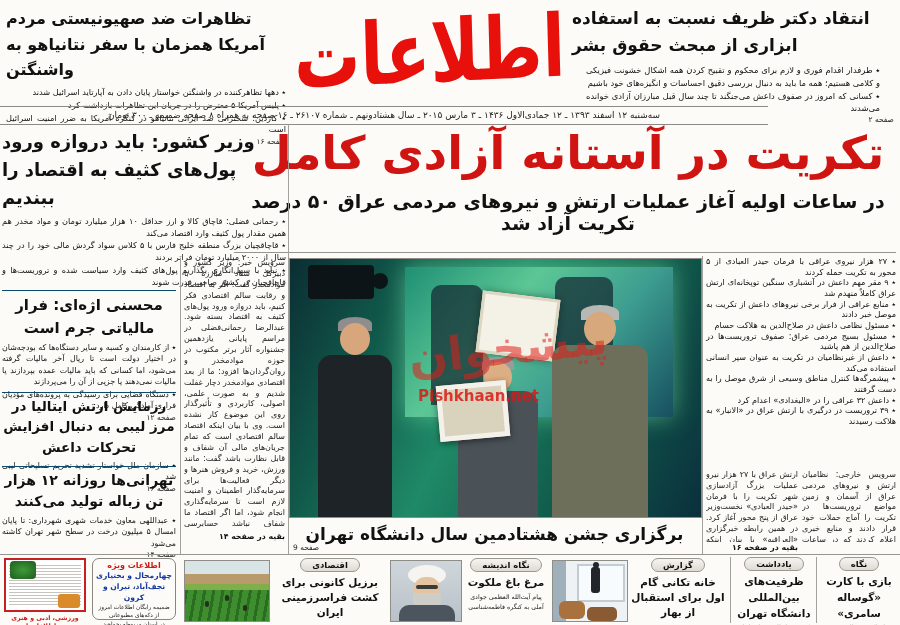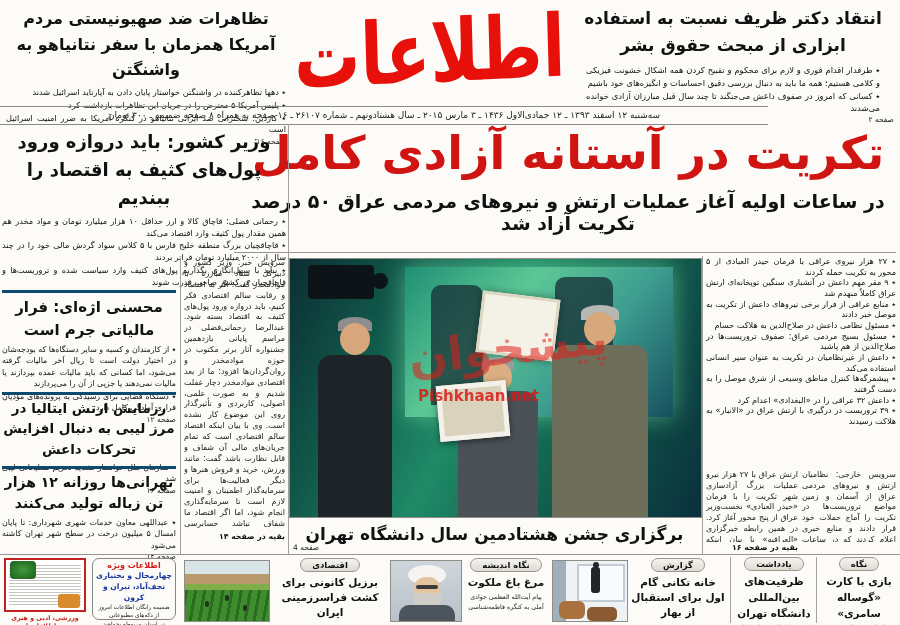--- a/index.html
+++ b/index.html
@@ -1,21 +1,21 @@
 <!DOCTYPE html>
 <html lang="fa" dir="rtl"><head>
 <meta charset="utf-8">
 <style>
   html,body{margin:0;padding:0;background:#e9e9e6;}
   .page{position:relative;width:900px;height:625px;margin:0 auto;background:#fcfbf7;
         font-family:"DejaVu Sans",sans-serif;direction:rtl;overflow:hidden;color:#111;}
   .hline{position:absolute;height:1px;background:#97958f;}
   .vline{position:absolute;width:1px;background:#a3a19b;}
   
-  .tophead{font-weight:bold;text-align:center;line-height:1.6;}
+  .tophead{font-weight:bold;text-align:left;line-height:1.6;}
   .bullets{text-align:justify;line-height:1.45;}
   .bullets div{margin-bottom:1px;}
   .pgref{font-size:7.5px;color:#222;margin-top:1px;}
   #top-left{position:absolute;top:6px;left:6px;width:280px;}
   #top-left .tophead{font-size:16px;}
   #top-left .bullets{font-size:8.2px;margin-top:4px;}
   #top-right{position:absolute;top:5px;left:572px;width:322px;}
   #top-right .tophead{font-size:17px;}
   #top-right .bullets{font-size:8.4px;margin-top:5px;padding:0 14px;}
   #masthead{position:absolute;top:2px;left:292px;width:276px;height:100px;
@@ -30,21 +30,21 @@
   #lead .headline{color:#cf1412;font-size:46px;font-weight:bold;line-height:1.2;white-space:nowrap;}
   #lead .subhead{font-size:19px;font-weight:bold;margin-top:9px;}
   
   #minister{position:absolute;top:128px;left:2px;width:284px;}
   #minister .tophead{font-size:18px;line-height:1.55;}
   #minister .bullets{font-size:8.2px;margin-top:4px;}
   #minister-body{position:absolute;top:258px;left:184px;width:101px;height:270px;
             font-size:8px;line-height:1.36;text-align:justify;overflow:hidden;color:#1a1a1a;}
   #minister-more{position:absolute;top:532px;left:184px;width:101px;font-size:7.8px;font-weight:bold;}
   
-  .leftart{position:absolute;left:2px;width:174px;border-top:3px solid #0c4a6e;padding-top:3px;}
+  .leftart{position:absolute;left:2px;width:174px;border-top:1px solid #0c4a6e;padding-top:3px;}
   .leftart .t{font-weight:bold;text-align:center;line-height:1.5;}
   .leftart .bullets{font-size:7.9px;margin-top:3px;}
   #ejei{top:290px;} #ejei .t{font-size:15px;}
   #italy{top:392px;} #italy .t{font-size:13.5px;}
   #garbage{top:466px;} #garbage .t{font-size:14px;}
   
   #photo{position:absolute;top:258px;left:289px;width:411px;height:258px;border:1px solid #8f8d88;
          background:linear-gradient(115deg,#0b2e33 0%,#11584a 22%,#1f8a67 45%,#12614e 68%,#0a2f3c 100%);overflow:hidden;}
   #photo .screen{position:absolute;top:8px;right:28px;width:268px;height:150px;
          background:linear-gradient(130deg,#1f8f74 0%,#5cc795 35%,#3d9d90 65%,#17505f 100%);
@@ -209,21 +209,21 @@
       <div class="hair" style="top:0;width:38px;height:15px;background:#b7b7b4;"></div>
       <div class="head" style="top:7px;width:32px;height:34px;background:#d8a87d;"></div>
       <div class="body" style="height:172px;background:#6e6f5b;"></div>
     </div>
     <div class="held-frame"></div>
     <div class="wm-fa">پیشخوان</div>
     <div class="wm-en">Pishkhaan.net</div>
   </div>
   <div id="caption">
     <div class="cap">برگزاری جشن هشتادمین سال دانشگاه تهران</div>
-    <div class="pgref">صفحه 4</div>
+    <div class="pgref">صفحه 9</div>
   </div>
 
   <div id="rbullets">
       <div>٭ ۲۷ هزار نیروی عراقی با فرمان حیدر العبادی از ۵ محور به تکریت حمله کردند</div>
       <div>٭ ۹ مقر مهم داعش در آتشباری سنگین توپخانه‌ای ارتش عراق کاملاً منهدم شد</div>
       <div>٭ منابع عراقی از فرار برخی نیروهای داعش از تکریت به موصل خبر دادند</div>
       <div>٭ مسئول نظامی داعش در صلاح‌الدین به هلاکت حسام</div>
       <div>٭ مسئول بسیج مردمی عراق: صفوف تروریست‌ها در صلاح‌الدین از هم پاشید</div>
       <div>٭ داعش از غیرنظامیان در تکریت به عنوان سپر انسانی استفاده می‌کند</div>
       <div>٭ پیشمرگه‌ها کنترل مناطق وسیعی از شرق موصل را به دست گرفتند</div>

